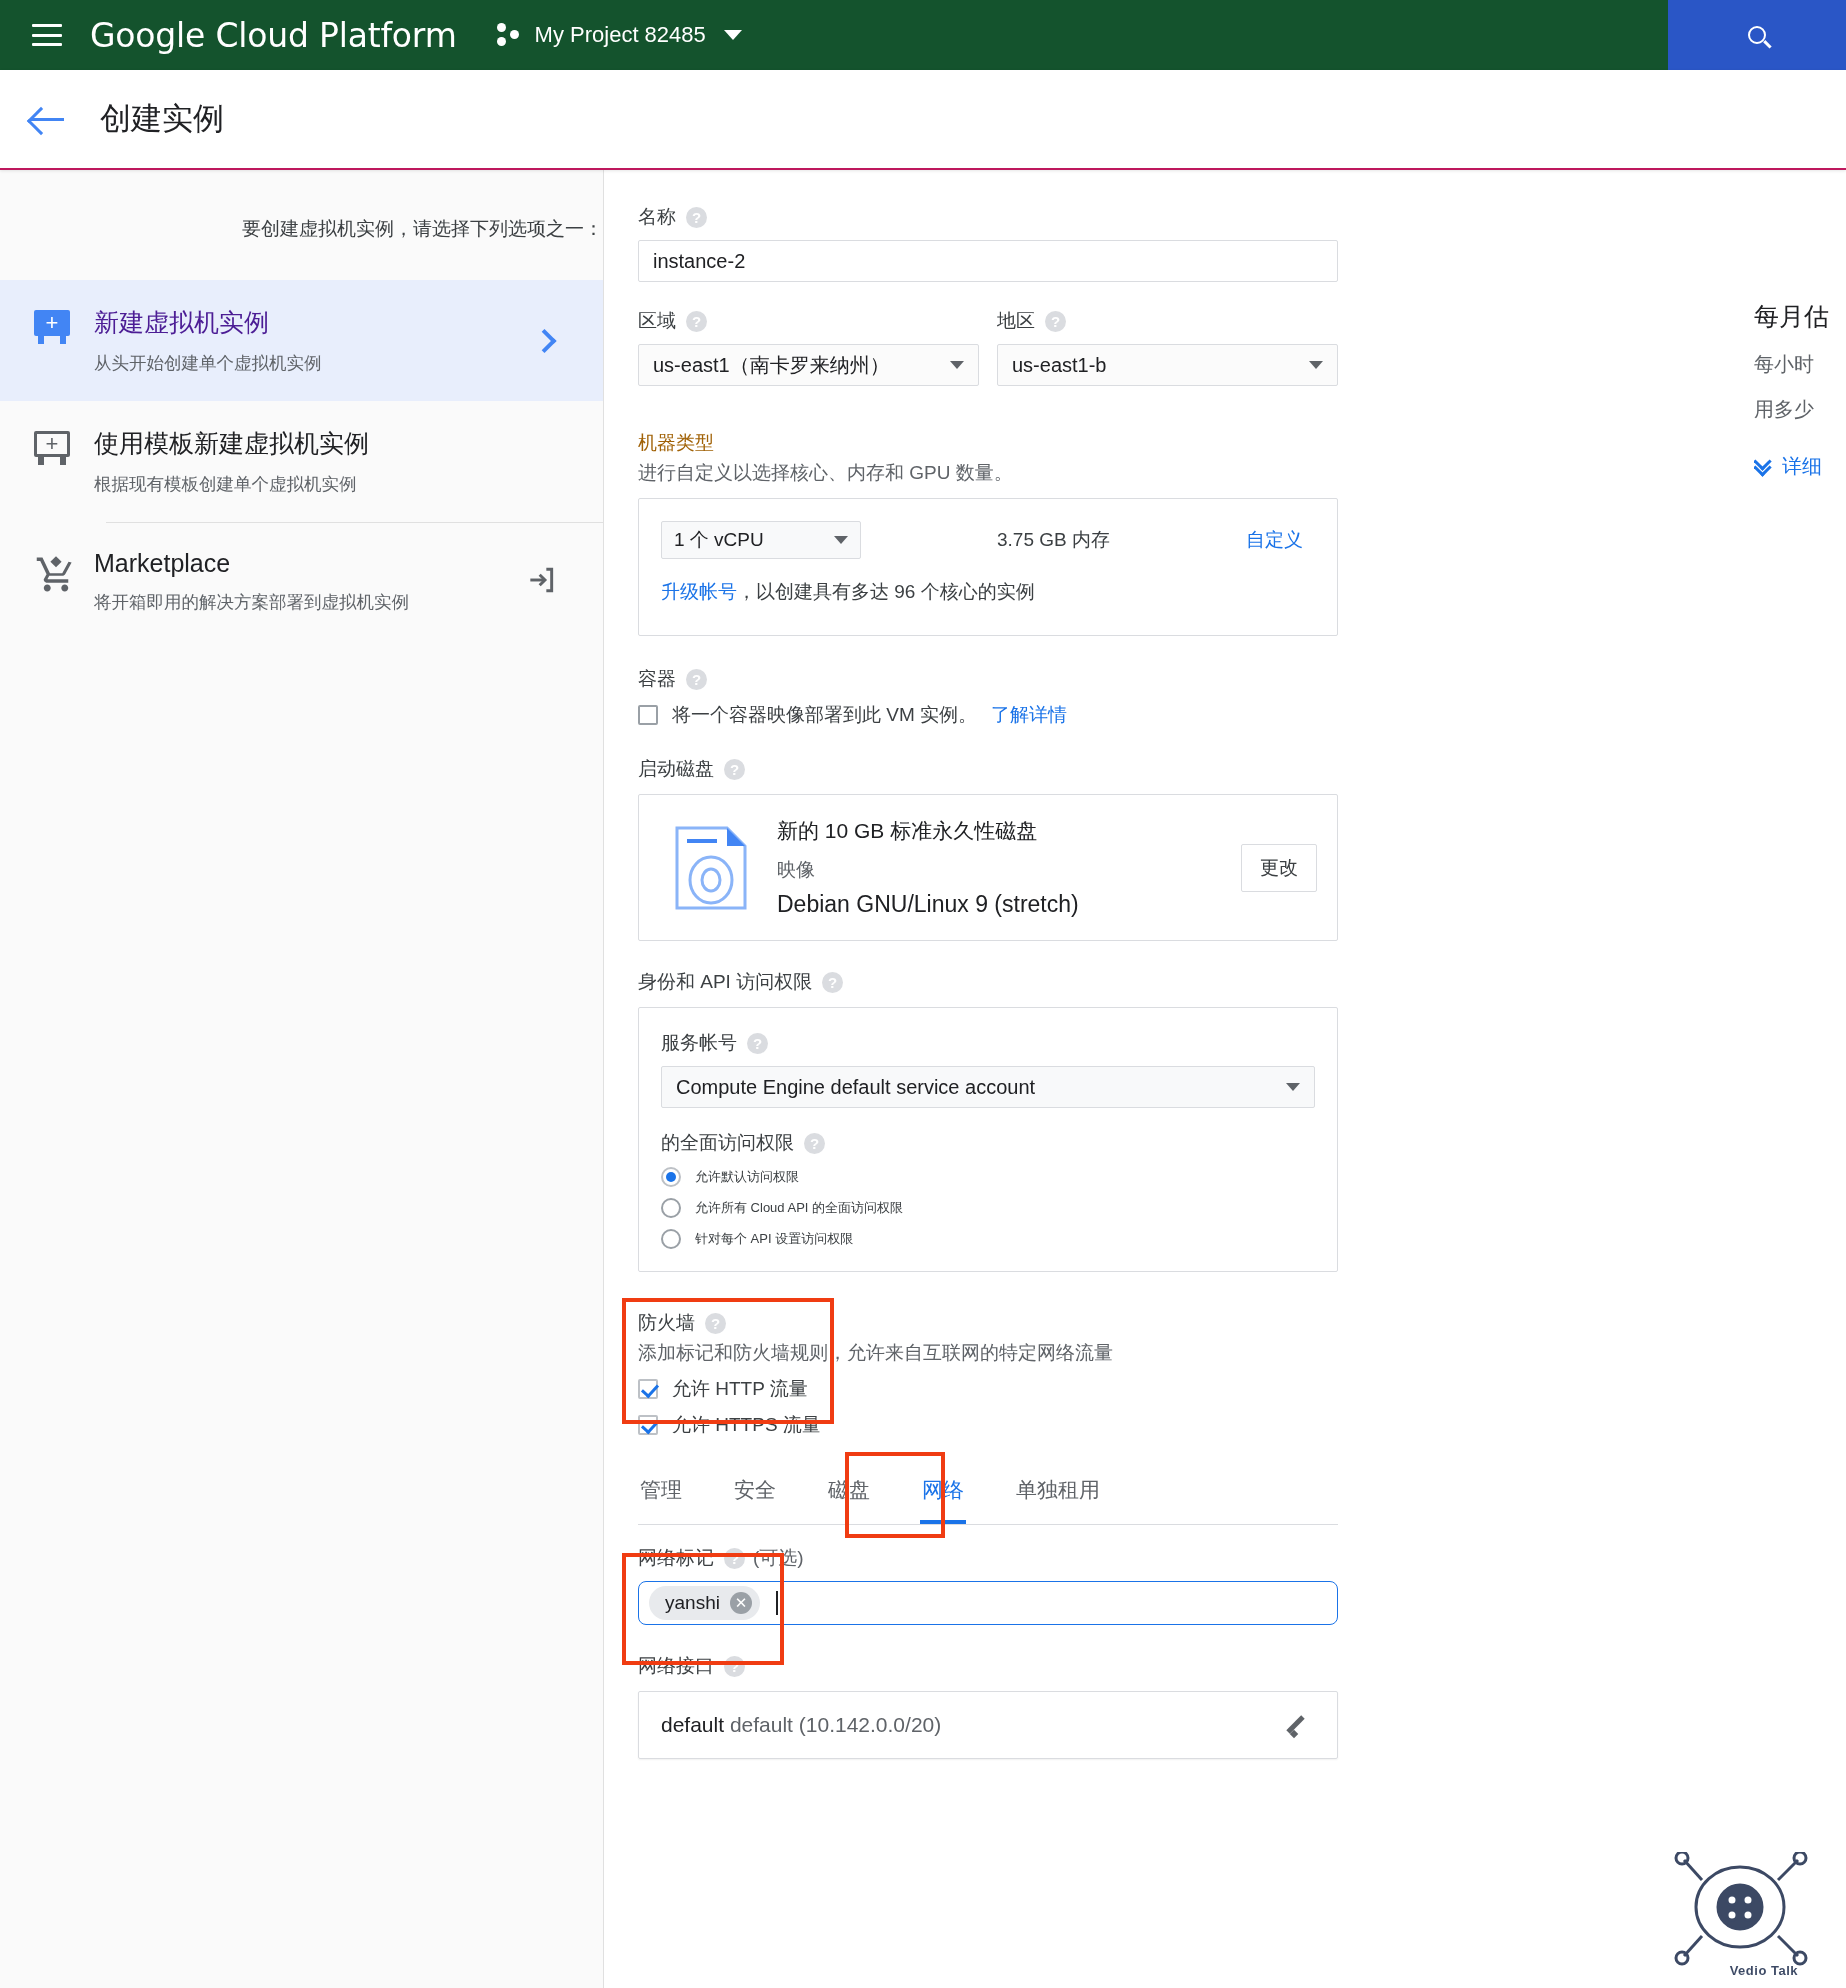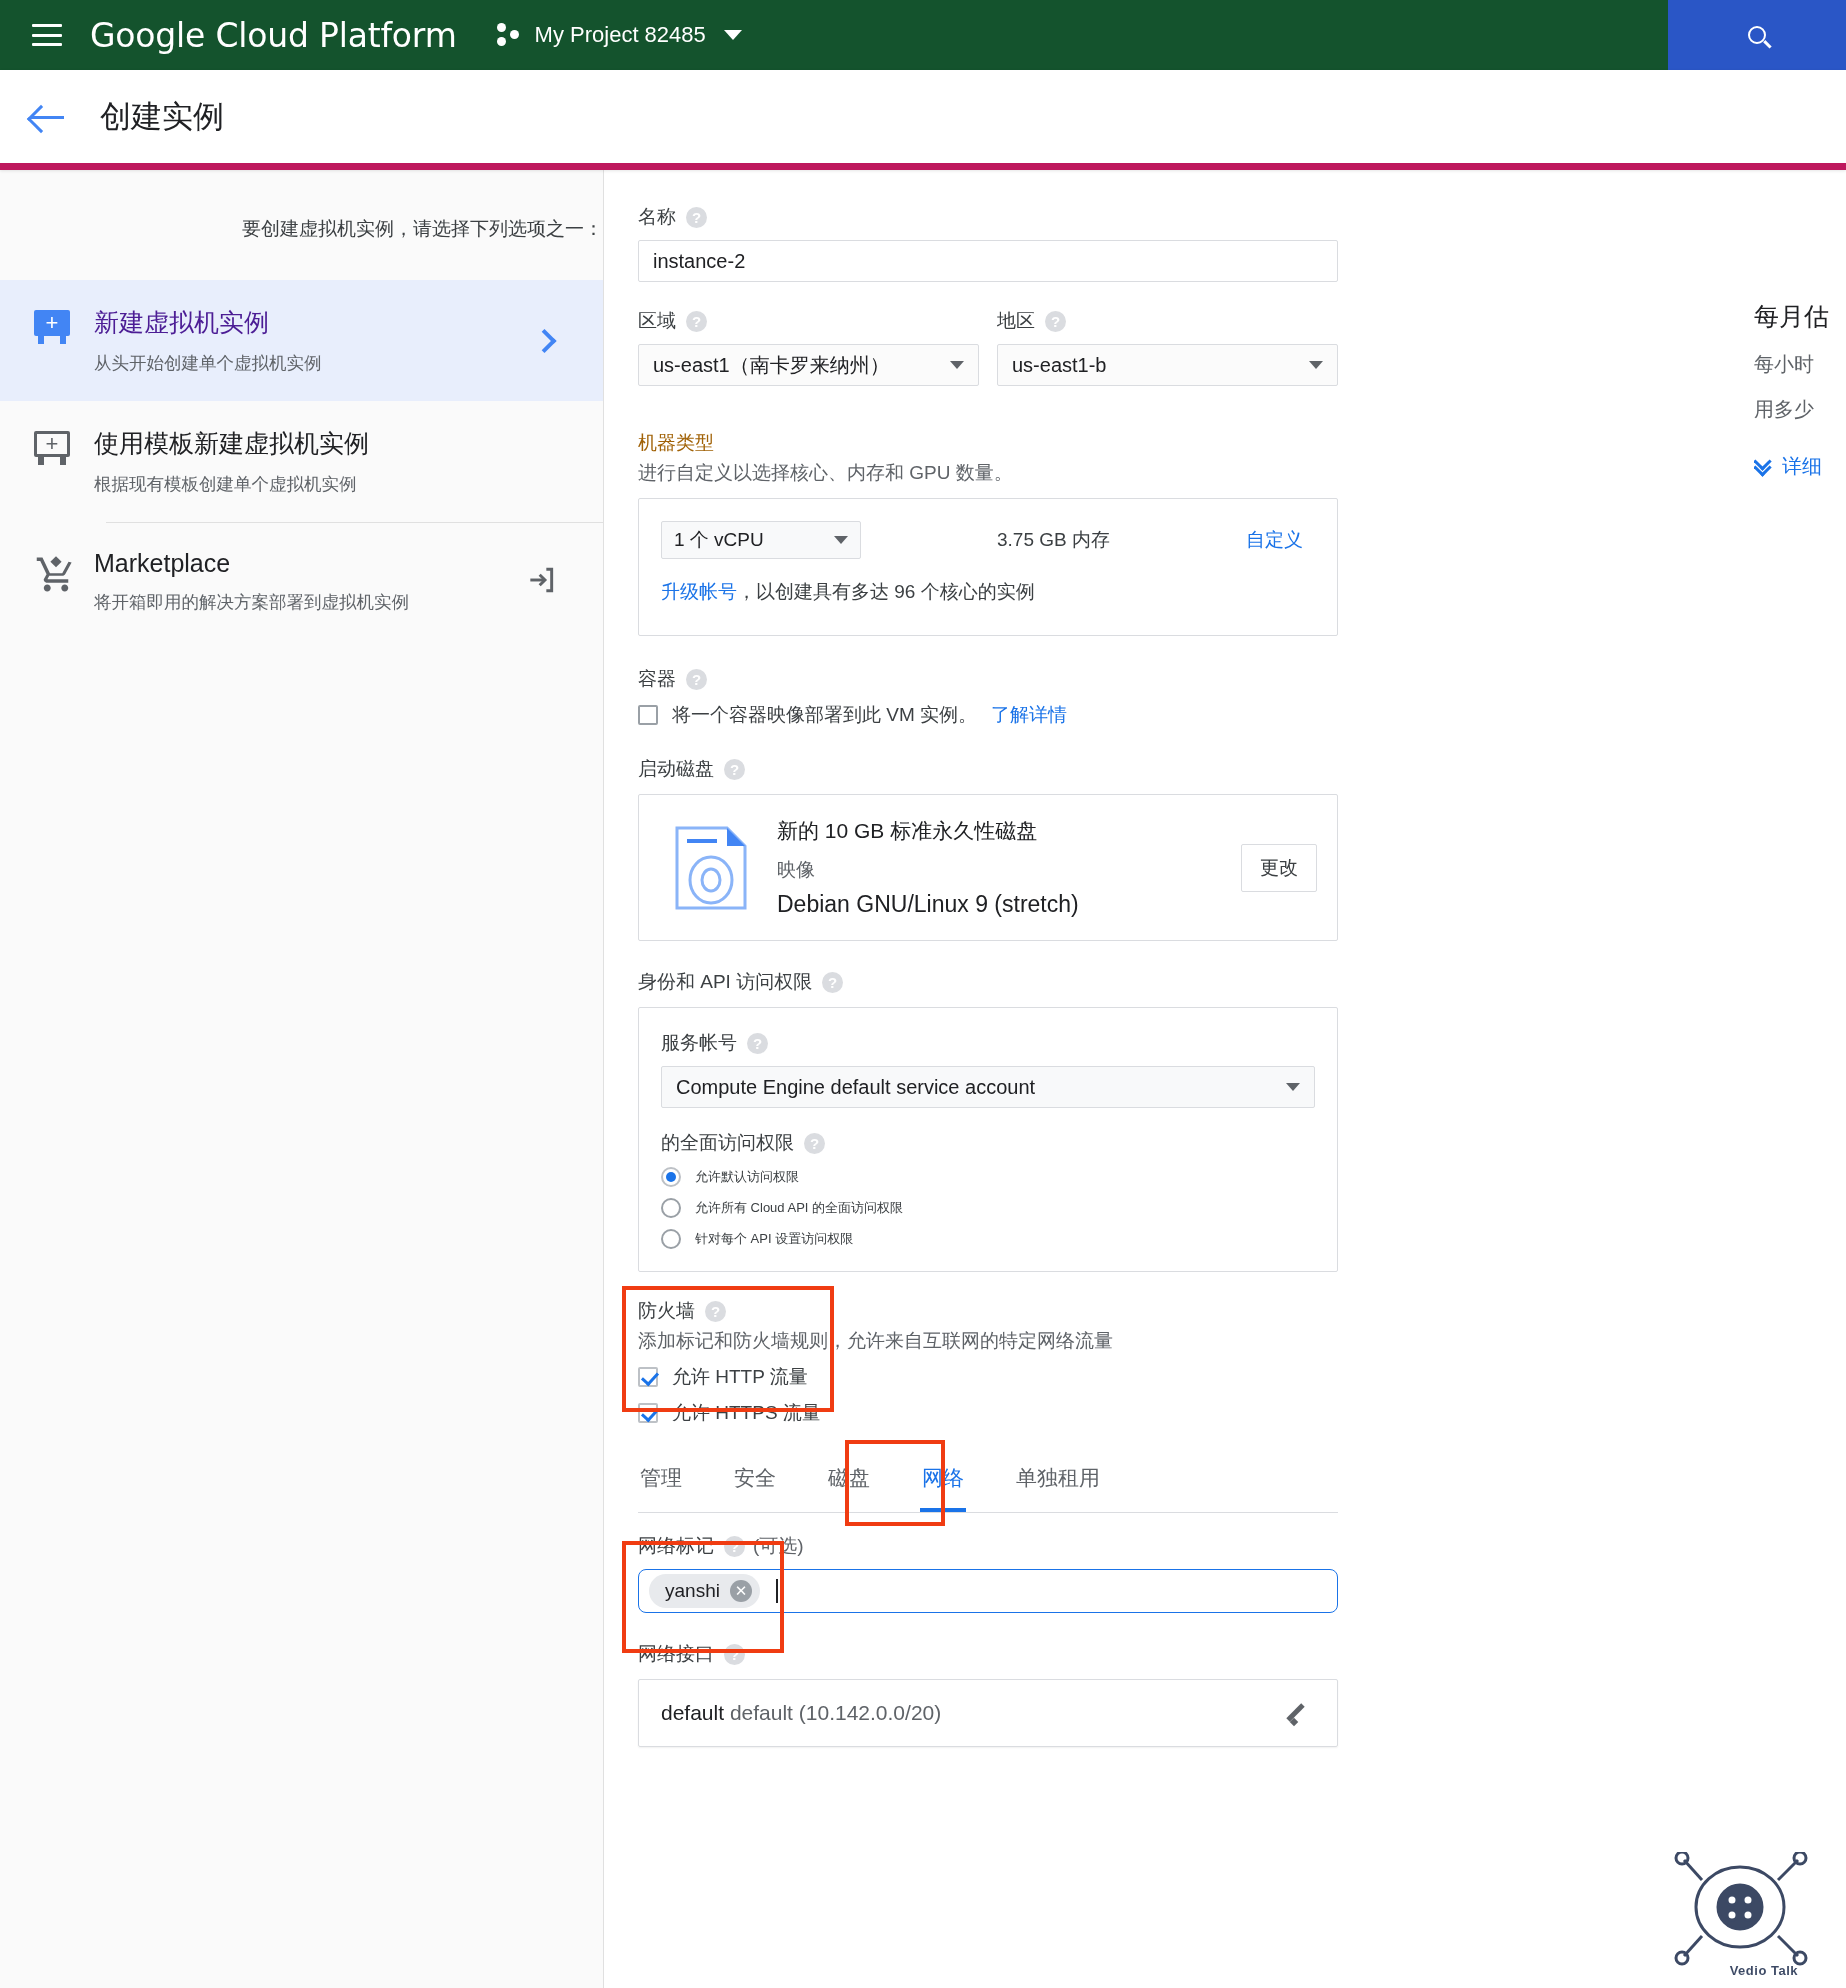--- a/index.html
+++ b/index.html
@@ -26,21 +26,21 @@
   .proj-name { color: #fff; font-size: 22px; }
   .caret-dn { width: 0; height: 0; border-left: 9px solid transparent; border-right: 9px solid transparent;
     border-top: 10px solid #fff; margin-left: 18px; }
   .searchbox { position: absolute; right: 0; top: 0; width: 178px; height: 70px;
     background: #2a56c6; display: flex; align-items: center; justify-content: center; cursor: text;}
   .mag { width: 18px; height: 18px; border: 2.5px solid #fff; border-radius: 50%; position: relative; }
   .mag::after { content: ""; position: absolute; width: 2.5px; height: 9px; background: #fff;
      right: -4px; bottom: -7px; transform: rotate(-45deg); }
   
   .pagehead { height: 100px; display: flex; align-items: center;
-    border-bottom: 7px solid #be185d; box-shadow: 0 1px 3px rgba(0,0,0,0.10); position: relative; z-index: 3; }
+    border-bottom: 2px solid #be185d; box-shadow: 0 1px 3px rgba(0,0,0,0.10); position: relative; z-index: 3; }
   .backarrow { margin-left: 30px; margin-right: 34px; width: 36px; height: 30px; position: relative; cursor: pointer;}
   .backarrow::before { content:""; position:absolute; left:0; top:14px; width: 34px; height: 3px; background:#4285f4;}
   .backarrow::after { content:""; position:absolute; left:1px; top:7px; width: 17px; height: 17px;
      border-left: 3px solid #4285f4; border-bottom: 3px solid #4285f4; transform: rotate(45deg);}
   .pagetitle { font-size: 31px; color: #202124; }
   
   .body-wrap { display: flex; height: calc(1988px - 170px); }
   .leftpane { width: 604px; background: #fafafa; border-right: 1px solid #e0e0e0; flex: none; }
   .lead { font-size: 19px; color: #3c4043; padding: 46px 0 0 34px; text-align: right; }
   .opt { display: flex; padding: 26px 26px 26px 34px; position: relative; cursor: pointer; align-items: flex-start;}
@@ -106,21 +106,21 @@
     color: #3c4043; background: #fff; cursor: pointer; flex: none;}
   
   .idcard { border: 1px solid #dadce0; border-radius: 2px; margin-top: 12px; padding: 22px;}
   .sa-sel { height: 42px; border: 1px solid #dadce0; border-radius: 2px; background: #f8f9fa; margin-top: 10px;
     display:flex; align-items:center; justify-content: space-between; padding: 0 14px; font-size: 20px; color: #202124;}
   .rb { width: 20px; height: 20px; border: 2px solid #9aa0a6; border-radius: 50%; display: inline-block; flex: none; position: relative;}
   .rb.on { border-color: #bdc1c6;}
   .rb.on::after { content:""; position:absolute; left: 3px; top: 3px; width: 10px; height: 10px; border-radius:50%; background: #1a73e8;}
   .rbrow { display: flex; align-items: center; gap: 14px; margin-top: 11px; font-size: 13px; color: #3c4043;}
   
-  .fw { margin-top: 26px; position: relative; }
+  .fw { margin-top: 38px; position: relative; }
   .redbox { position: absolute; border: 4px solid #f03c12; pointer-events: none; }
   
   .tabs { display: flex; gap: 48px; margin-top: 28px; border-bottom: 1px solid #dadce0; position: relative;}
   .tab { font-size: 21px; color: #5f6368; padding: 10px 2px 16px 2px; cursor: pointer; }
   .tab.active { color: #1a73e8; border-bottom: 4px solid #1a73e8; }
   .tagfield { height: 44px; border: 1px solid #1a73e8; border-radius: 8px; margin-top: 10px; display: flex;
     align-items: center; padding: 0 10px; background: #fff;}
   .chip { background: #e8eaed; border-radius: 20px; height: 34px; display: flex; align-items: center;
     padding: 0 8px 0 16px; font-size: 19px; color: #202124; gap: 10px;}
   .chip-x { width: 22px; height: 22px; border-radius: 50%; background: #9aa0a6; color:#fff; font-size: 15px;

